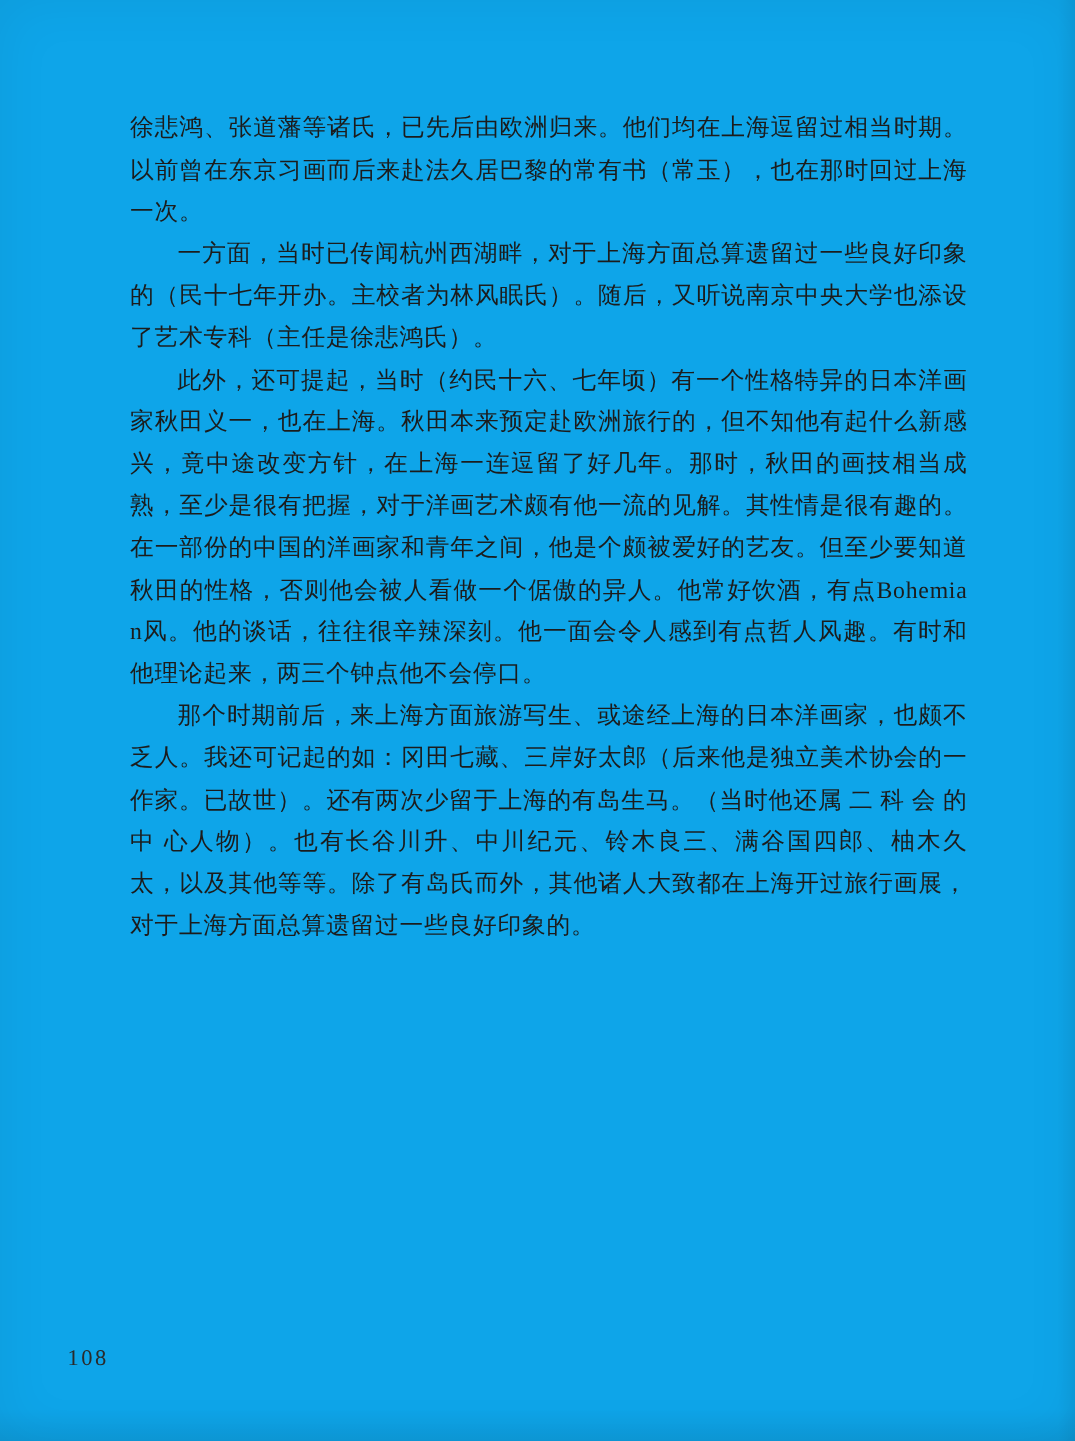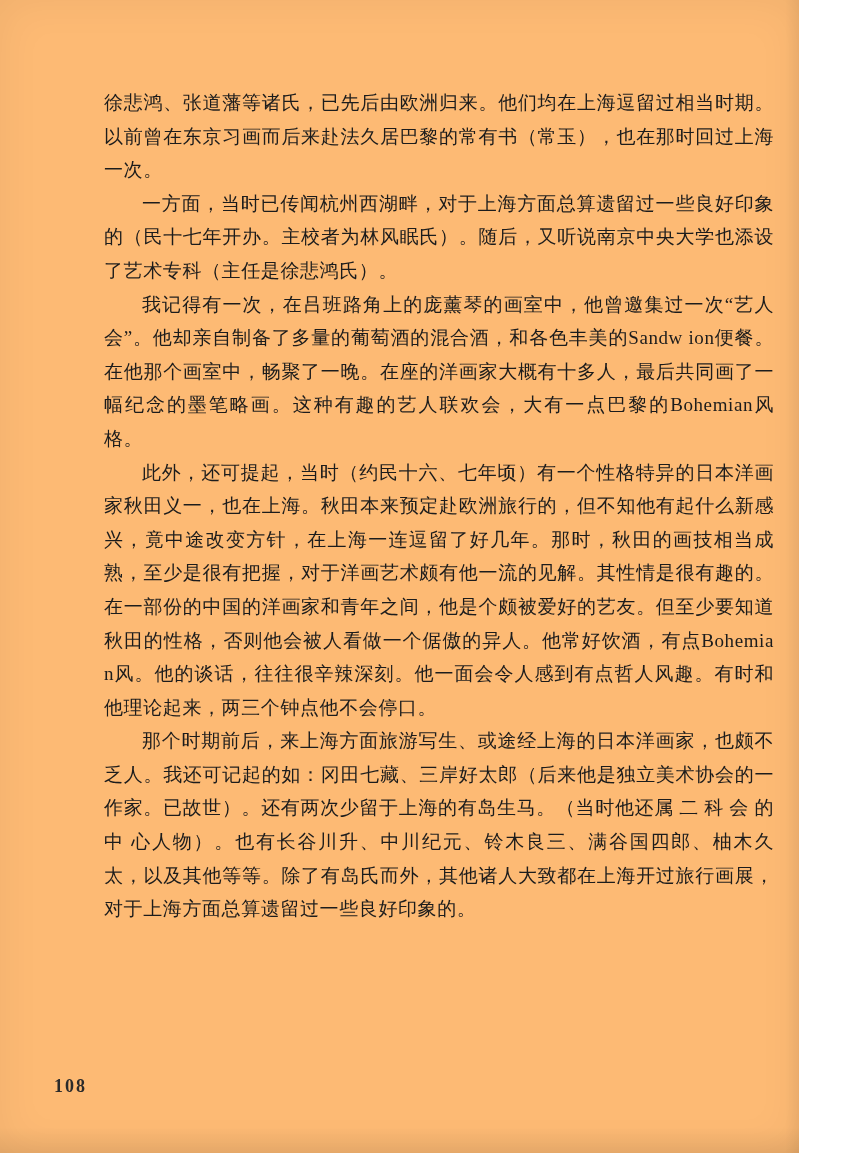--- a/index.html
+++ b/index.html
@@ -2,23 +2,23 @@
 <html><head>
 <meta charset="utf-8">
 <style>
   html, body {
     margin: 0;
     padding: 0;
     background: #ffffff;
   }
   .page {
     position: relative;
-    width: 799px;
+    width: 860px;
     height: 1153px;
-    background: #fdba74;
+    background: #0ea5e9;
     overflow: hidden;
     font-family: "Liberation Serif", "DejaVu Serif", serif;
     color: #1c1c1c;
     box-shadow: inset 0 0 45px rgba(0,0,0,0.06);
   }
   
   .page::before {
     content: "";
     position: absolute;
     left: 0; right: 0; bottom: 0;
@@ -53,28 +53,26 @@
     text-indent: 0;
   }
   .page-number {
     position: absolute;
     left: 54px;
     top: 1076px;
     font-size: 18px;
     letter-spacing: 2px;
     color: #2a2a2a;
     font-family: "Liberation Serif", "DejaVu Serif", serif;
-    font-weight: bold;
   }
 </style>
 </head>
 <body>
 
 <div class="page">
   <div class="content">
     <p class="no-indent">徐悲鸿、张道藩等诸氏，已先后由欧洲归来。他们均在上海逗留过相当时期。以前曾在东京习画而后来赴法久居巴黎的常有书（常玉），也在那时回过上海一次。</p>
     <p>一方面，当时已传闻杭州西湖畔，对于上海方面总算遗留过一些良好印象的（民十七年开办。主校者为林风眠氏）。随后，又听说南京中央大学也添设了艺术专科（主任是徐悲鸿氏）。</p>
-    <p>我记得有一次，在吕班路角上的庞薰琴的画室中，他曾邀集过一次“艺人会”。他却亲自制备了多量的葡萄酒的混合酒，和各色丰美的Sandw ion便餐。在他那个画室中，畅聚了一晚。在座的洋画家大概有十多人，最后共同画了一幅纪念的墨笔略画。这种有趣的艺人联欢会，大有一点巴黎的Bohemian风格。</p>
     <p>此外，还可提起，当时（约民十六、七年顷）有一个性格特异的日本洋画家秋田义一，也在上海。秋田本来预定赴欧洲旅行的，但不知他有起什么新感兴，竟中途改变方针，在上海一连逗留了好几年。那时，秋田的画技相当成熟，至少是很有把握，对于洋画艺术颇有他一流的见解。其性情是很有趣的。在一部份的中国的洋画家和青年之间，他是个颇被爱好的艺友。但至少要知道秋田的性格，否则他会被人看做一个倨傲的异人。他常好饮酒，有点Bohemian风。他的谈话，往往很辛辣深刻。他一面会令人感到有点哲人风趣。有时和他理论起来，两三个钟点他不会停口。</p>
     <p>那个时期前后，来上海方面旅游写生、或途经上海的日本洋画家，也颇不乏人。我还可记起的如：冈田七藏、三岸好太郎（后来他是独立美术协会的一作家。已故世）。还有两次少留于上海的有岛生马。（当时他还属 二 科 会 的 中 心人物）。也有长谷川升、中川纪元、铃木良三、满谷国四郎、柚木久太，以及其他等等。除了有岛氏而外，其他诸人大致都在上海开过旅行画展，对于上海方面总算遗留过一些良好印象的。</p>
   </div>
   <div class="page-number">108</div>
 </div>
 
 </body></html>

